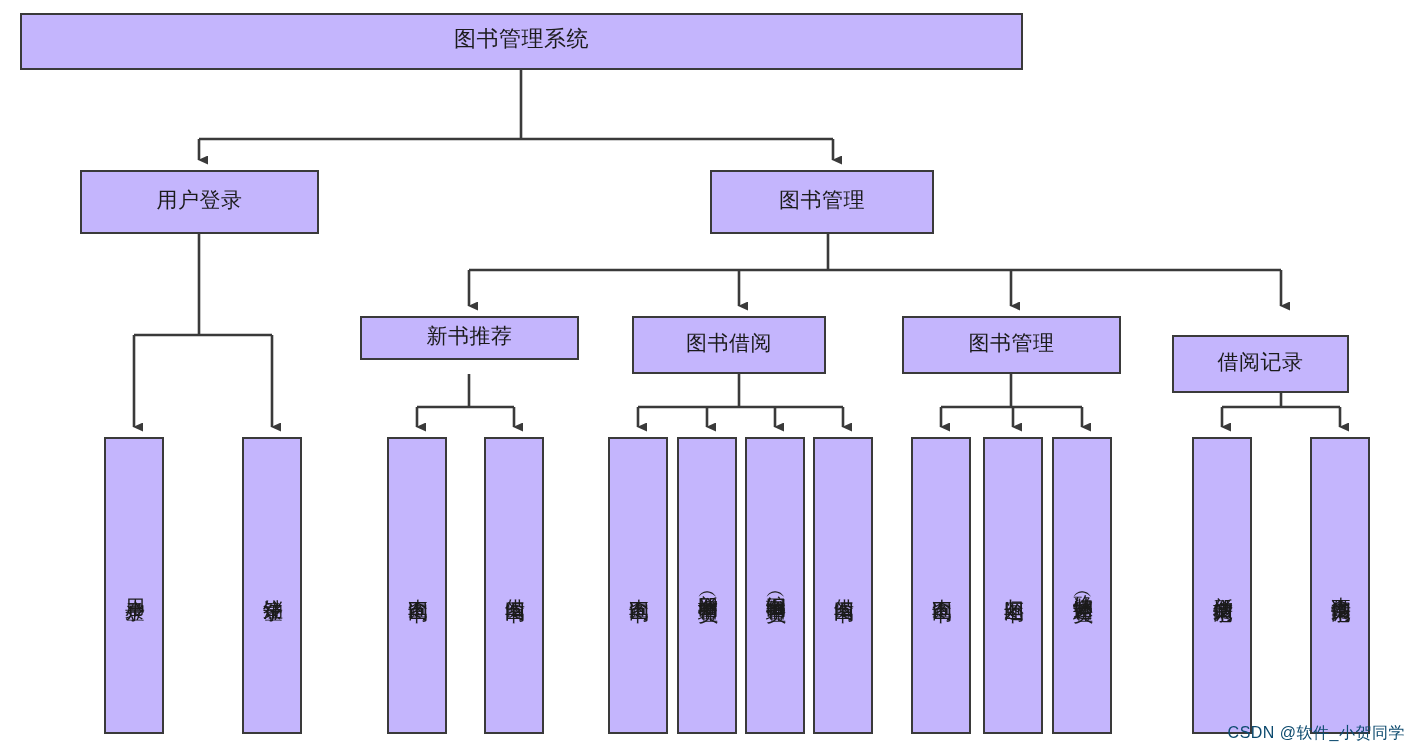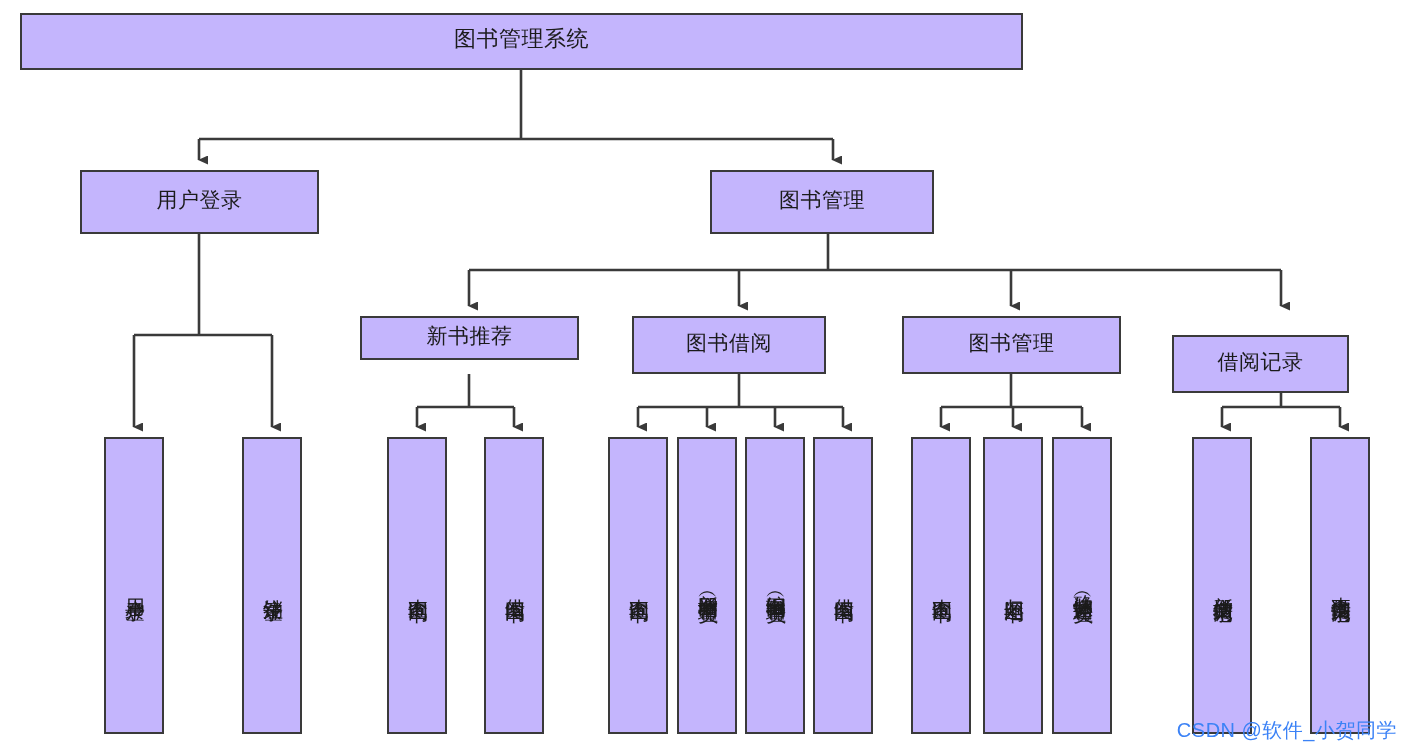--- a/index.html
+++ b/index.html
@@ -53,24 +53,24 @@
     text-orientation: upright;
     font-size: 20px;
     line-height: 1.35;
     letter-spacing: 1.5px;
     white-space: normal;
     max-height: 275px;
   }
   .node.root .node-label { font-size: 22px; }
   .watermark {
     position: absolute;
-    right: 8px;
+    right: 0;
     bottom: 3px;
-    font-size: 20px;
-    color: #3b82f6;
+    font-size: 16px;
+    color: #0c4a6e;
     white-space: nowrap;
     letter-spacing: 0.5px;
   }
 </style>
 </head>
 <body>
 
 <div id="diagram-root">
 
   <svg class="connectors" viewBox="0 0 1405 747" xmlns="http://www.w3.org/2000/svg">

